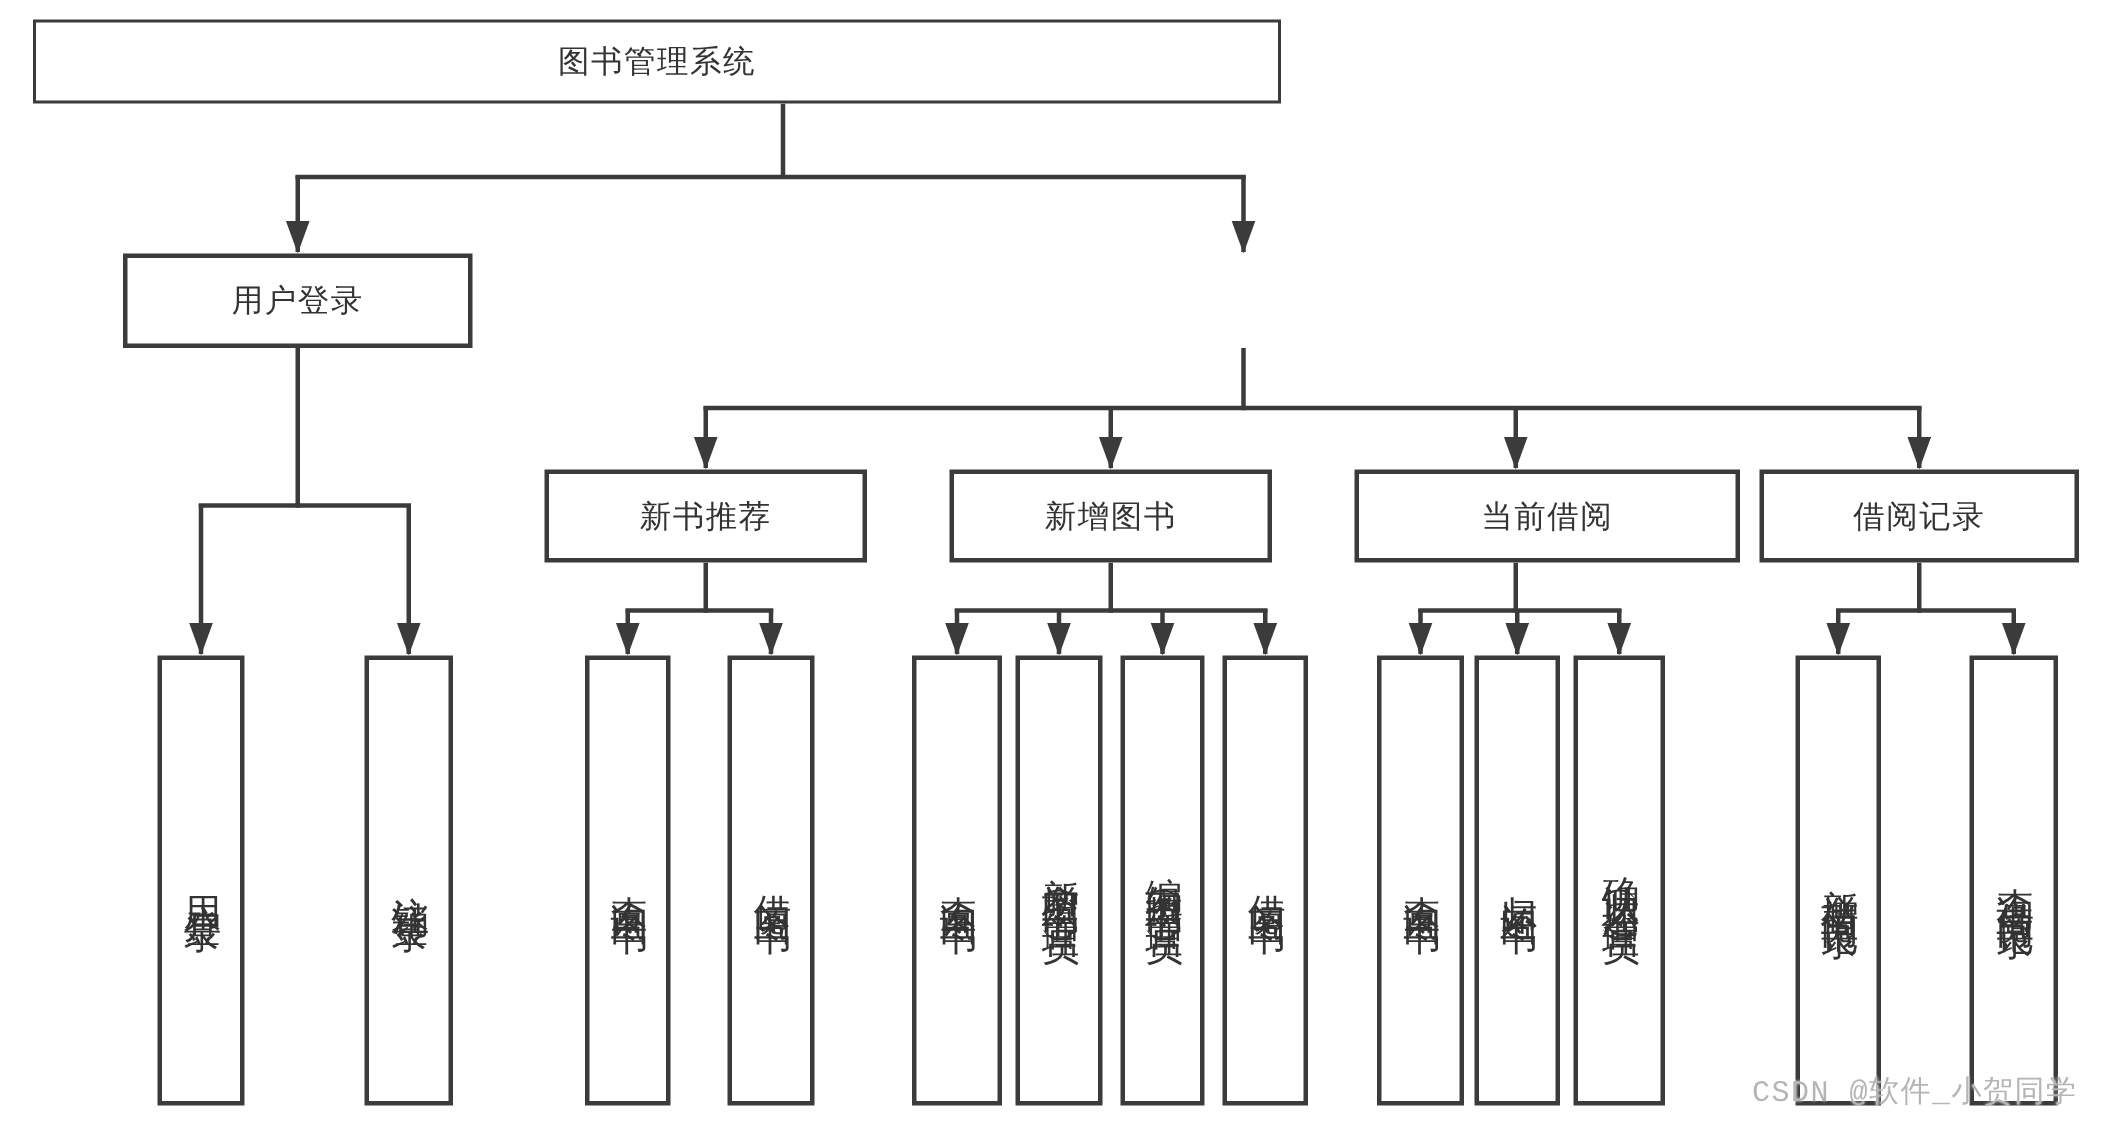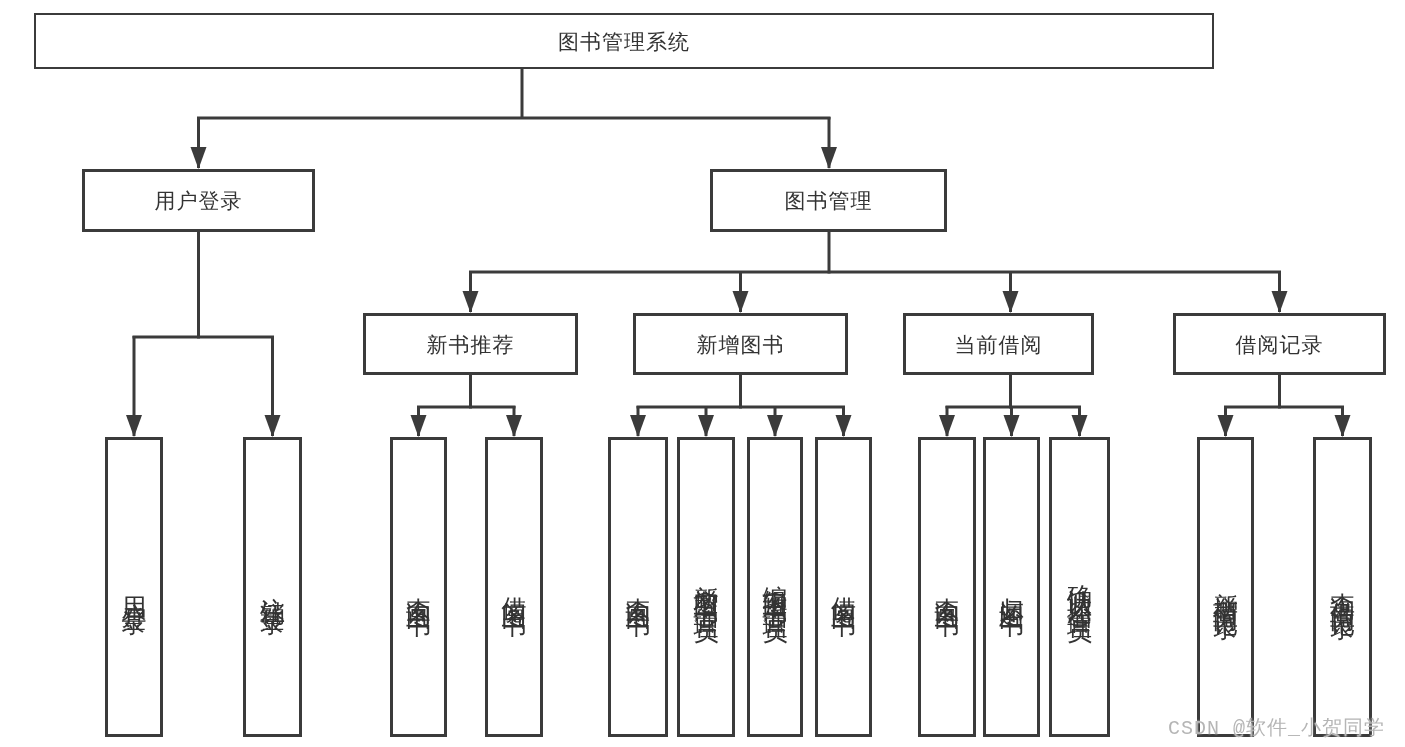--- a/index.html
+++ b/index.html
@@ -106,28 +106,27 @@
       <path d="M1011.5 406 V436" marker-end="url(#ah)"></path>
       <path d="M1079.5 406 V436" marker-end="url(#ah)"></path>
 
       <path d="M1279.5 375 V408.5"></path>
       <path d="M1224 407 H1344"></path>
       <path d="M1225.5 406 V436" marker-end="url(#ah)"></path>
       <path d="M1342.5 406 V436" marker-end="url(#ah)"></path>
     </g>
   </svg>
 
-  <div class="box h-box root-box" style="left:34px; top:13px; width:1180px; height:56px;">图书管理系统</div>
+  <div class="box h-box root-box" style="left:22px; top:13px; width:832px; height:56px;">图书管理系统</div>
 
   <div class="box h-box" style="left:82px; top:169px; width:233px; height:63px;">用户登录</div>
-  <div class="box h-box" style="left:710px; top:169px; width:237px; height:63px;">图书管理</div>
 
   <div class="box h-box" style="left:363px; top:313px; width:215px; height:62px;">新书推荐</div>
   <div class="box h-box" style="left:633px; top:313px; width:215px; height:62px;">新增图书</div>
-  <div class="box h-box" style="left:903px; top:313px; width:191px; height:62px;">当前借阅</div>
+  <div class="box h-box" style="left:903px; top:313px; width:257px; height:62px;">当前借阅</div>
   <div class="box h-box" style="left:1173px; top:313px; width:213px; height:62px;text-align:right;">借阅记录</div>
 
   <div class="box v-box" style="left:105px; top:437px; width:58px; height:300px;">用户登录</div>
   <div class="box v-box" style="left:243px; top:437px; width:59px; height:300px;">注销登录</div>
 
   <div class="box v-box" style="left:390px; top:437px; width:57px; height:300px;">查询图书</div>
   <div class="box v-box" style="left:485px; top:437px; width:58px; height:300px;">借阅图书</div>
 
   <div class="box v-box" style="left:608px; top:437px; width:60px; height:300px;">查询图书</div>
   <div class="box v-box" style="left:677px; top:437px; width:58px; height:300px;">新增图书（管理员）</div>

